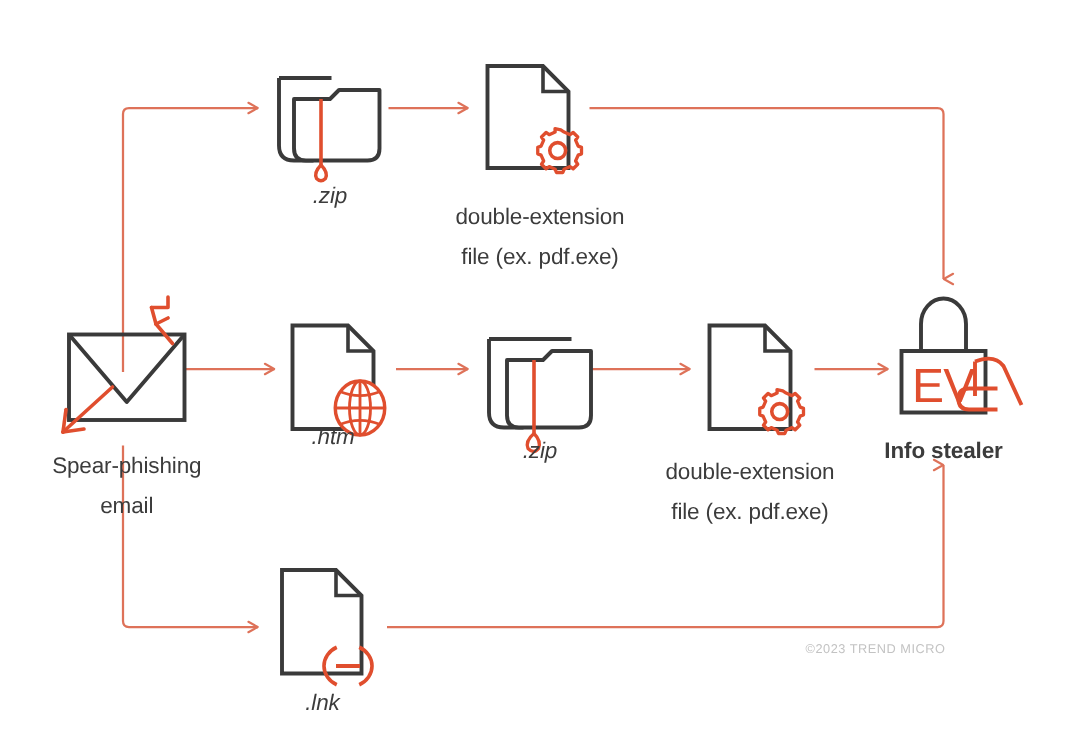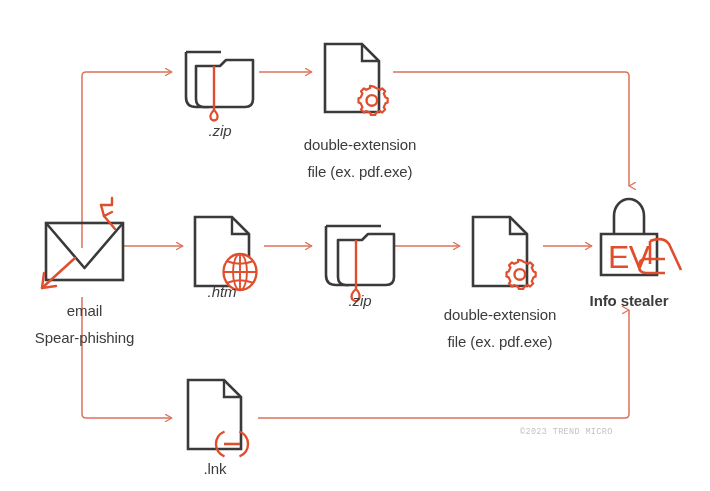--- a/index.html
+++ b/index.html
@@ -34,23 +34,23 @@
     white-space: pre-line;
     letter-spacing: -0.1px;
   }
   .node-label.italic {
     font-style: italic;
   }
   .node-label .ital {
   }
   #copyright {
     position: absolute;
-    left: 520px;
+    left: 537px;
     top: 427px;
-    font-family: Liberation Mono, monospace;
+    font-family: Liberation Sans, sans-serif;
     font-size: 8.5px;
     letter-spacing: 0.35px;
     color: #c3c3c3;
   }
 </style>
 </head>
 <body>
 
 <div id="diagram-root">
 
@@ -195,39 +195,39 @@
       </g>
       <g fill="none" stroke="#E04E2E" stroke-width="2.6" stroke-linejoin="round" stroke-linecap="butt">
         <path d="M650,241 Q663,236 669,244 L681,270"></path>
         <path d="M650,241 L650,264"></path>
         <path d="M665,259 L646,259 Q639,259 639,266 Q639,273 646,273 L665,273"></path>
       </g>
     </g>
   </svg>
 
   <div class="node-label" style="left:17px; top:290px; width:135px;">
+    <div>Spear-phishing</div>
     <div>email</div>
-    <div>Spear-phishing</div>
   </div>
 
   <div class="node-label italic" style="left:180px; top:124px; width:80px;">.zip</div>
 
   <div class="node-label" style="left:282px; top:124px; width:156px;">
     <div>double-extension</div>
     <div><span>file (ex. </span><span class="ital">pdf.exe</span><span>)</span></div>
   </div>
 
   <div class="node-label italic" style="left:182px; top:285px; width:80px;">.htm</div>
 
   <div class="node-label italic" style="left:320px; top:294px; width:80px;">.zip</div>
 
   <div class="node-label" style="left:422px; top:294px; width:156px;">
     <div>double-extension</div>
     <div><span>file (ex. </span><span class="ital">pdf.exe</span><span>)</span></div>
   </div>
 
-  <div class="node-label" style="left:175px; top:462px; width:80px;">.lnk</div>
+  <div class="node-label" style="left:175px; top:462px; width:80px;font-style:italic;">.lnk</div>
 
   <div class="node-label" style="left:579px; top:294px; width:100px;font-weight:bold;">Info stealer</div>
 
   <div id="copyright">©2023 TREND MICRO</div>
 
 </div>
 
 </body></html>

